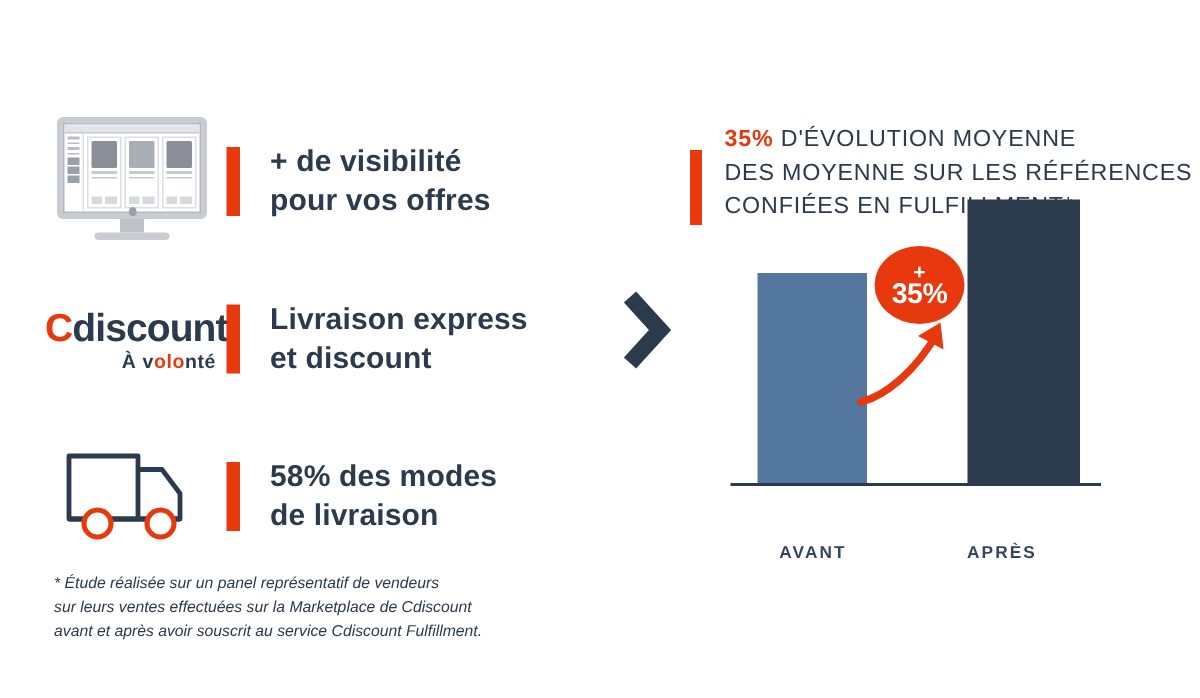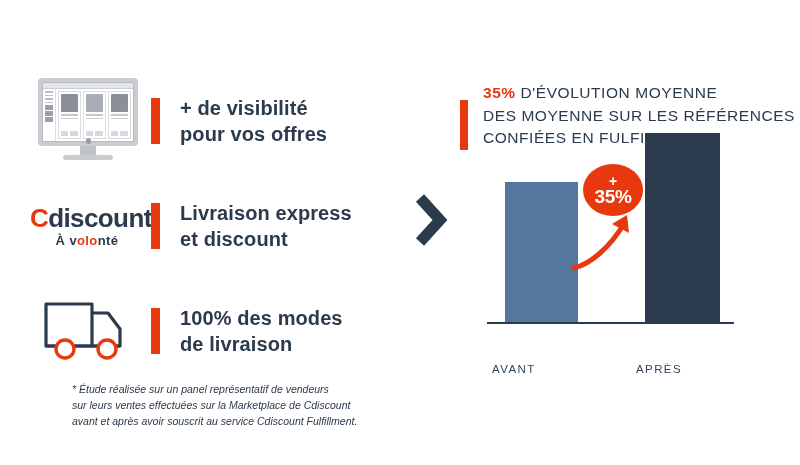--- a/index.html
+++ b/index.html
@@ -183,21 +183,21 @@
     letter-spacing: -0.6px;
     color: #2b3a4c;
     text-align: right;
   }
   .cdlogo .main .c { color: #e8380d; }
   .cdlogo .sub {
     font-size: 13px;
     font-weight: bold;
     letter-spacing: 0.4px;
     color: #2b3a4c;
-    text-align: center;
+    text-align: right;
     margin-top: 3px;
     padding-right: 1px;
   }
   .cdlogo .sub .hl { color: #e8380d; }
 
   
   .truck { width: 96px; height: 66px; }
 
   
   #chevron-divider {
@@ -272,23 +272,25 @@
     width: 247px;
     height: 2px;
     background: #2b3a4c;
   }
   .axis-label {
     position: absolute;
     bottom: 10px;
     font-size: 11.5px;
     letter-spacing: 1.4px;
     color: #33465c;
+    text-align: center;
+    font-weight: bold;
   }
   #label-avant { left: 22px; width: 100px; }
-  #label-apres { left: 166px; width: 100px; }
+  #label-apres { left: 148px; width: 100px; }
 
   
   #badge-increase {
     position: absolute;
     left: 113px;
     top: 4px;
     width: 60px;
     height: 52px;
     border-radius: 50%;
     background: #e8380d;
@@ -322,21 +324,20 @@
   #footnote {
     position: absolute;
     left: 36px;
     top: 382px;
     width: 330px;
     font-size: 10.5px;
     font-style: italic;
     line-height: 1.52;
     color: #2b3a4c;
     white-space: pre-line;
-    margin-left: 36px;
   }
 </style>
 </head>
 <body>
 
 <div class="canvas">
 
   <div class="feature" id="feature-visibility">
     <div class="feature-icon">
       <div class="monitor">
@@ -411,21 +412,21 @@
     <div class="feature-icon">
       <svg class="truck" viewBox="0 0 96 66">
         <path d="M6 6 H52 V48 H6 Z" fill="none" stroke="#2b3a4c" stroke-width="3.2" stroke-linejoin="round"></path>
         <path d="M52 15 H68 L80 31 V48 H52" fill="none" stroke="#2b3a4c" stroke-width="3.2" stroke-linejoin="round"></path>
         <line x1="6" y1="48" x2="80" y2="48" stroke="#2b3a4c" stroke-width="3.2"></line>
         <circle cx="25" cy="51" r="9" fill="#ffffff" stroke="#e8380d" stroke-width="3.4"></circle>
         <circle cx="67" cy="51" r="9" fill="#ffffff" stroke="#e8380d" stroke-width="3.4"></circle>
       </svg>
     </div>
     <div class="accent-bar"></div>
-    <div class="feature-text">100% des modes
+    <div class="feature-text">58% des modes
 de livraison</div>
   </div>
 
   <div id="chevron-divider">
     <svg width="44" height="60" viewBox="0 0 44 60">
       <path d="M12 8 L32 30 L12 52" fill="none" stroke="#2b3a4c" stroke-width="11" stroke-linejoin="miter" stroke-linecap="butt"></path>
     </svg>
   </div>
 
   <div id="headline-block">

